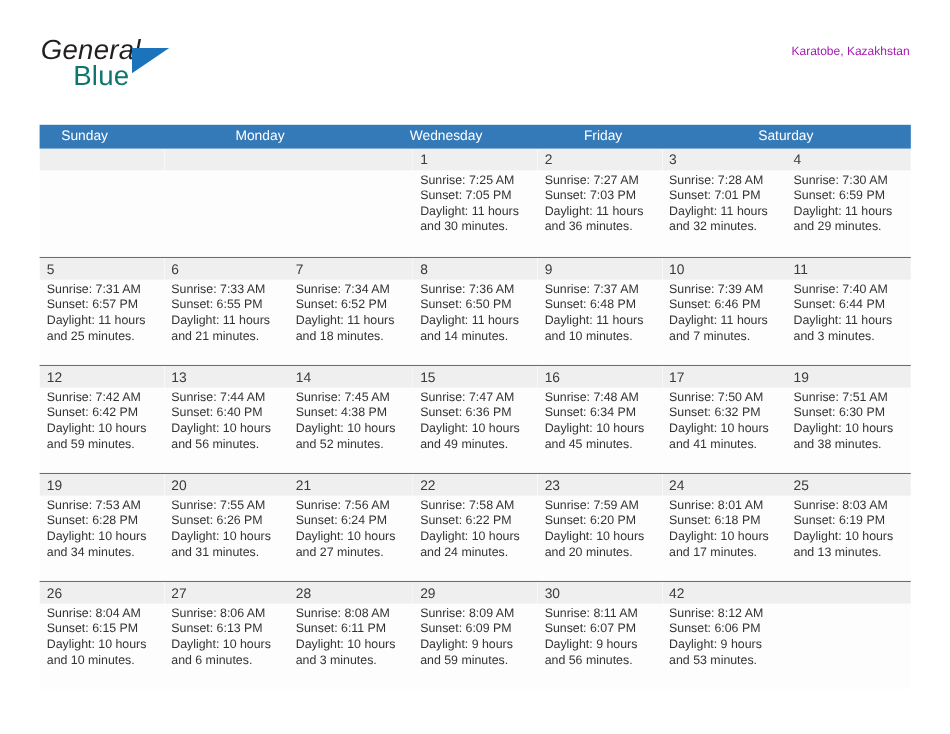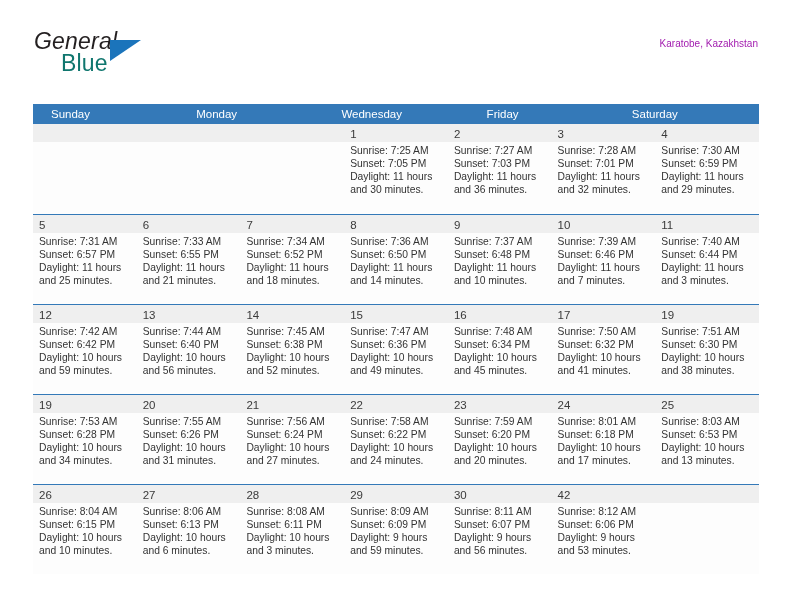--- a/index.html
+++ b/index.html
@@ -303,21 +303,21 @@
               <div>Sunrise: 7:44 AM</div>
               <div>Sunset: 6:40 PM</div>
               <div>Daylight: 10 hours</div>
               <div>and 56 minutes.</div>
             </div>
           </div>
           <div class="day-cell">
             <div class="day-num-bar"><span class="day-num">14</span></div>
             <div class="day-body">
               <div>Sunrise: 7:45 AM</div>
-              <div>Sunset: 6:38 PM</div>
+              <div>Sunset: 4:38 PM</div>
               <div>Daylight: 10 hours</div>
               <div>and 52 minutes.</div>
             </div>
           </div>
           <div class="day-cell">
             <div class="day-num-bar"><span class="day-num">15</span></div>
             <div class="day-body">
               <div>Sunrise: 7:47 AM</div>
               <div>Sunset: 6:36 PM</div>
               <div>Daylight: 10 hours</div>
@@ -404,21 +404,21 @@
               <div>Sunrise: 8:01 AM</div>
               <div>Sunset: 6:18 PM</div>
               <div>Daylight: 10 hours</div>
               <div>and 17 minutes.</div>
             </div>
           </div>
           <div class="day-cell">
             <div class="day-num-bar"><span class="day-num">25</span></div>
             <div class="day-body">
               <div>Sunrise: 8:03 AM</div>
-              <div>Sunset: 6:53 PM</div>
+              <div>Sunset: 6:19 PM</div>
               <div>Daylight: 10 hours</div>
               <div>and 13 minutes.</div>
             </div>
           </div>
         </div>
         <div class="week-row">
           <div class="day-cell">
             <div class="day-num-bar"><span class="day-num">26</span></div>
             <div class="day-body">
               <div>Sunrise: 8:04 AM</div>

